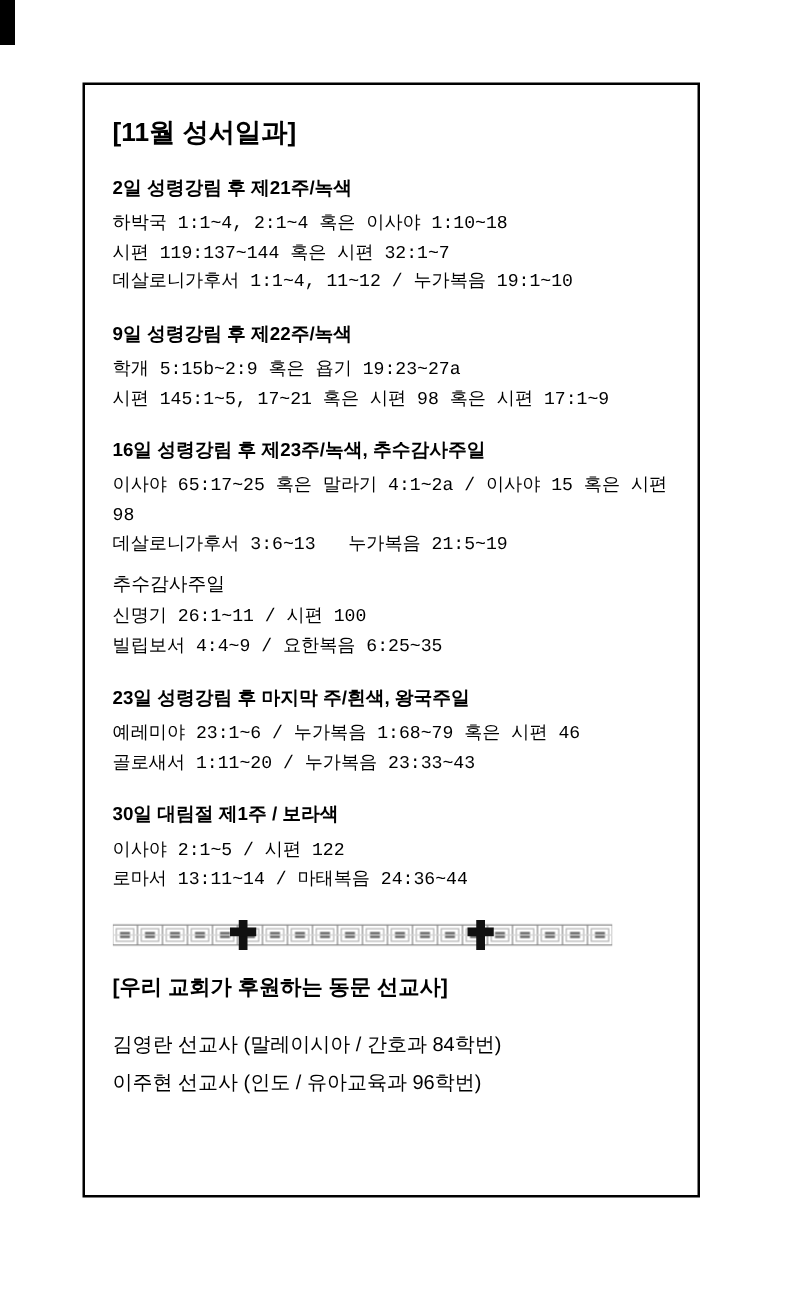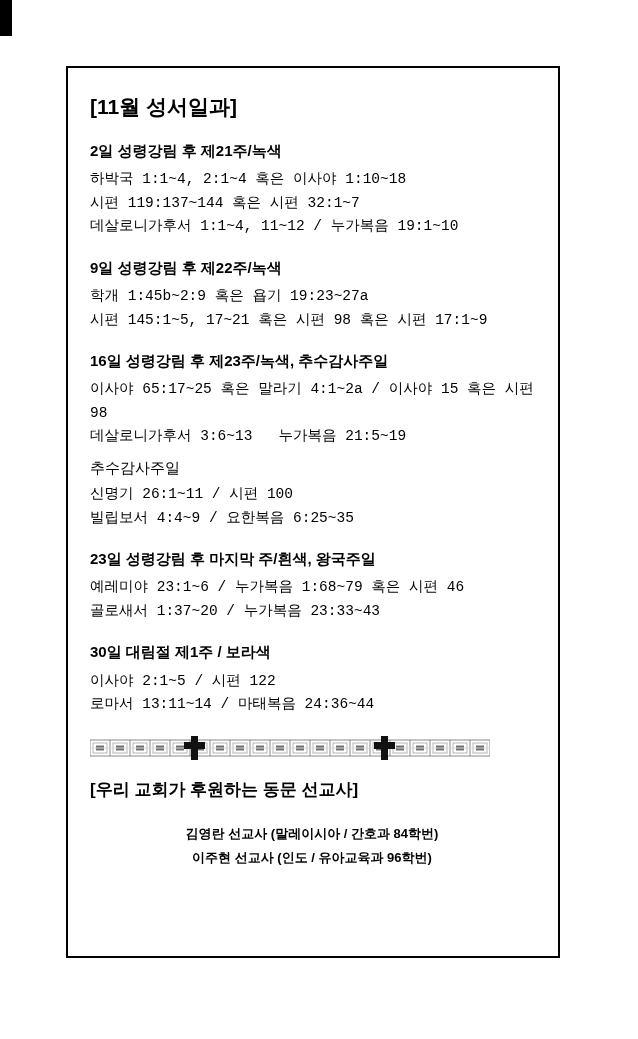--- a/index.html
+++ b/index.html
@@ -84,24 +84,23 @@
   .divider svg {
     display: block;
   }
   .missionary-title {
     font-size: 17px;
     font-weight: bold;
     margin: 8px 0 20px 0;
     line-height: 1.3;
   }
   .missionary-line {
-    font-size: 13px;
-    font-weight: bold;
+    font-size: 16px;
+    font-weight: normal;
     line-height: 1.9;
-    text-align: center;
   }
 </style>
 </head>
 <body>
 
 <div class="page">
   <div class="corner-mark"></div>
 
   <div class="frame">
     <div class="inner">
@@ -110,37 +109,37 @@
 
       <div class="section">
         <div class="section-heading">2일 성령강림 후 제21주/녹색</div>
         <div class="section-line">하박국 1:1~4, 2:1~4 혹은 이사야 1:10~18</div>
         <div class="section-line">시편 119:137~144 혹은 시편 32:1~7</div>
         <div class="section-line">데살로니가후서 1:1~4, 11~12 / 누가복음 19:1~10</div>
       </div>
 
       <div class="section">
         <div class="section-heading">9일 성령강림 후 제22주/녹색</div>
-        <div class="section-line">학개 1:45b~2:9 혹은 욥기 19:23~27a</div>
+        <div class="section-line">학개 5:15b~2:9 혹은 욥기 19:23~27a</div>
         <div class="section-line">시편 145:1~5, 17~21 혹은 시편 98 혹은 시편 17:1~9</div>
       </div>
 
       <div class="section">
         <div class="section-heading">16일 성령강림 후 제23주/녹색, 추수감사주일</div>
         <div class="section-line">이사야 65:17~25 혹은 말라기 4:1~2a / 이사야 15 혹은 시편 98</div>
         <div class="section-line">데살로니가후서 3:6~13   누가복음 21:5~19</div>
         <div class="subheading">추수감사주일</div>
         <div class="section-line">신명기 26:1~11 / 시편 100</div>
         <div class="section-line">빌립보서 4:4~9 / 요한복음 6:25~35</div>
       </div>
 
       <div class="section">
         <div class="section-heading">23일 성령강림 후 마지막 주/흰색, 왕국주일</div>
         <div class="section-line">예레미야 23:1~6 / 누가복음 1:68~79 혹은 시편 46</div>
-        <div class="section-line">골로새서 1:37~20 / 누가복음 23:33~43</div>
+        <div class="section-line">골로새서 1:11~20 / 누가복음 23:33~43</div>
       </div>
 
       <div class="section">
         <div class="section-heading">30일 대림절 제1주 / 보라색</div>
         <div class="section-line">이사야 2:1~5 / 시편 122</div>
         <div class="section-line">로마서 13:11~14 / 마태복음 24:36~44</div>
       </div>
 
       <div class="divider">
         <svg width="400" height="26" viewBox="0 0 400 26" xmlns="http://www.w3.org/2000/svg">

